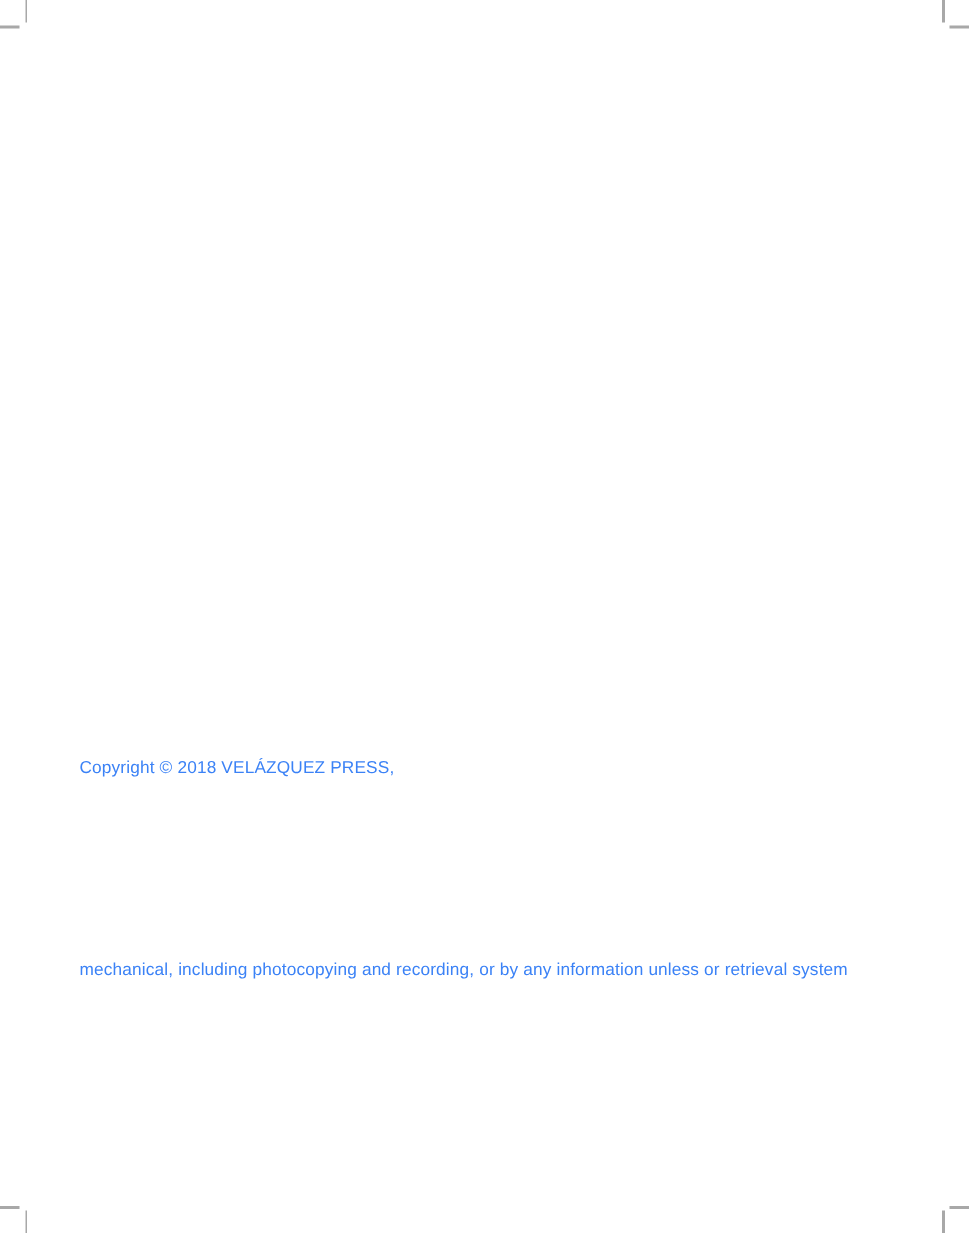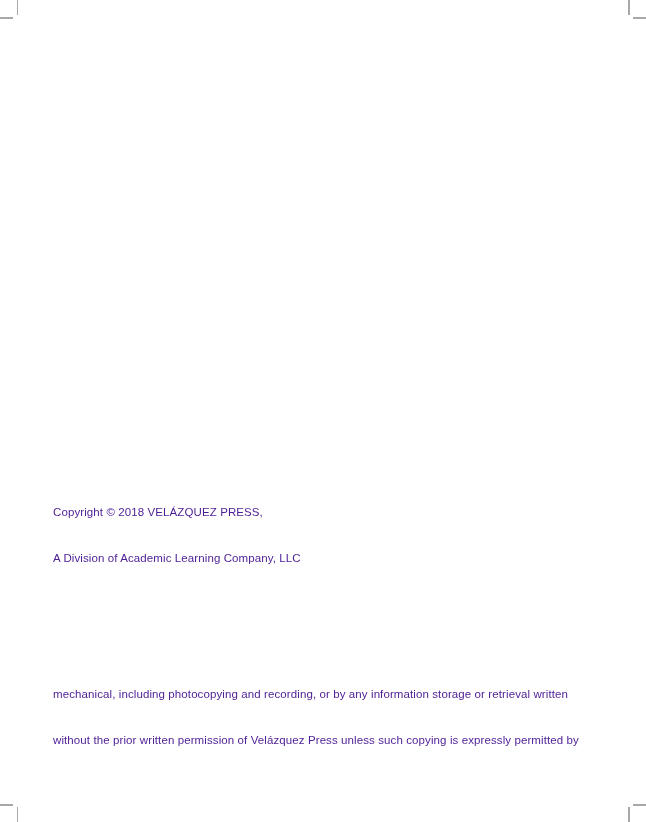--- a/index.html
+++ b/index.html
@@ -7,21 +7,21 @@
     padding: 0;
     background: #ffffff;
   }
   .page {
     position: relative;
     width: 646px;
     height: 822px;
     background: #ffffff;
     overflow: hidden;
     font-family: "Liberation Sans", sans-serif;
-    color: #4c1d95;
+    color: #3b82f6;
   }
   
   .crop {
     position: absolute;
     background: #a8a8a8;
   }
   .crop.v { width: 1.5px; height: 15px; }
   .crop.h { width: 13px; height: 1.5px; }
   .tl-v { left: 16.5px; top: 0; }
   .tl-h { left: 0; top: 17px; }
@@ -55,26 +55,24 @@
   <div class="crop h tr-h"></div>
   <div class="crop v bl-v"></div>
   <div class="crop h bl-h"></div>
   <div class="crop v br-v"></div>
   <div class="crop h br-h"></div>
 
   <div class="text-block">
 
     <div class="para-copyright">
       <div>Copyright © 2018 VELÁZQUEZ PRESS,</div>
-      <div>A Division of Academic Learning Company, LLC</div>
     </div>
 
     <div class="para-rights">
-      <div>mechanical, including photocopying and recording, or by any information storage or retrieval written</div>
-      <div>without the prior written permission of Velázquez Press unless such copying is expressly permitted by</div>
+      <div>mechanical, including photocopying and recording, or by any information unless or retrieval system</div>
       
     </div>
 
     
 
     
 
     
 
     

